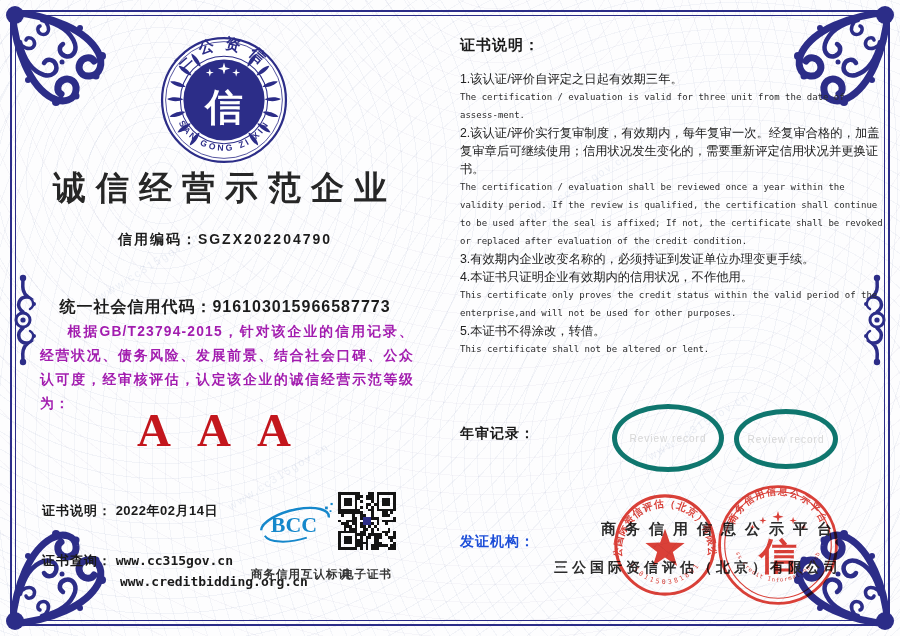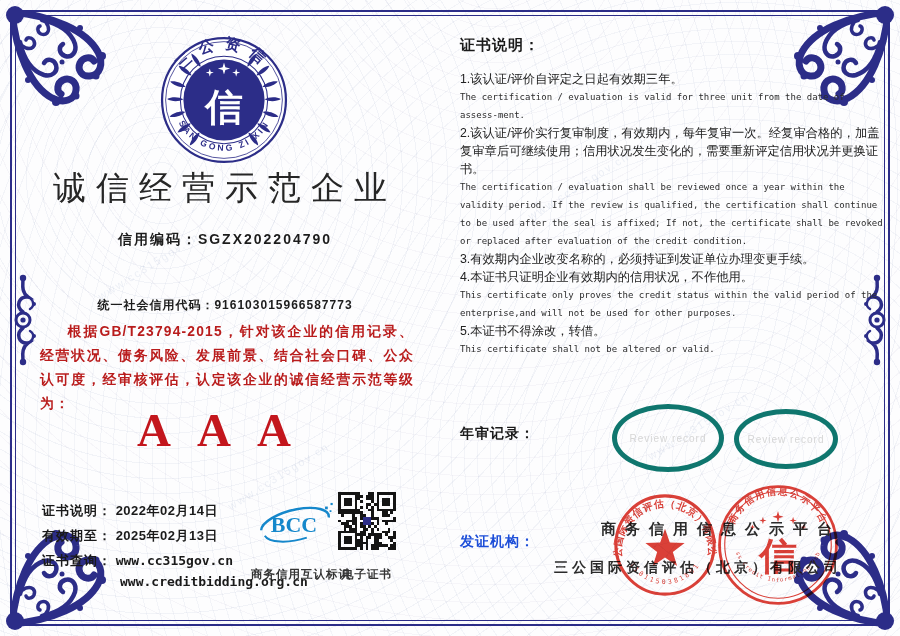--- a/index.html
+++ b/index.html
@@ -18,25 +18,25 @@
   .corner.tl{left:4px;top:4px;}
   .corner.tr{right:4px;top:4px;transform:scaleX(-1);}
   .corner.bl{left:4px;bottom:4px;transform:scaleY(-1);}
   .corner.br{right:4px;bottom:4px;transform:scale(-1,-1);}
   .edgeorn{position:absolute;width:36px;height:92px;}
   .edgeorn.left{left:6px;top:274px;}
   .edgeorn.right{right:6px;top:274px;transform:scaleX(-1);}
   
   .logo{position:absolute;left:158px;top:34px;width:132px;height:132px;}
   .title{position:absolute;left:18px;top:166px;width:414px;margin:0;text-align:center;
-         font-size:33px;font-weight:normal;color:#262626;letter-spacing:10px;font-family:"Liberation Serif","DejaVu Serif",serif;}
+         font-size:33px;font-weight:bold;color:#262626;letter-spacing:10px;font-family:"Liberation Serif","DejaVu Serif",serif;}
   .credit-line{position:absolute;left:20px;top:231px;width:410px;text-align:center;font-size:14px;font-weight:bold;color:#1c1c1c;letter-spacing:2px;}
-  .uscc-line{position:absolute;left:10px;top:297px;width:430px;text-align:center;font-size:12px;font-weight:bold;color:#1c1c1c;letter-spacing:1px;}
+  .uscc-line{position:absolute;left:10px;top:297px;width:430px;text-align:center;font-size:16px;font-weight:bold;color:#1c1c1c;letter-spacing:1px;}
   .bodytext{position:absolute;left:40px;top:320px;width:374px;margin:0;font-size:13.8px;line-height:24px;
-            font-weight:600;color:#b91c1c;text-align:justify;text-indent:2em;letter-spacing:1.2px;}
+            font-weight:600;color:#a21caf;text-align:justify;text-indent:2em;letter-spacing:1.2px;}
   .grade{position:absolute;left:20px;top:403px;width:414px;text-align:center;font-size:47px;font-weight:bold;
          color:#c3161d;letter-spacing:26px;font-family:"Liberation Serif","DejaVu Serif",serif;}
   .inforow{position:absolute;left:42px;font-size:13px;color:#1a1a1a;white-space:nowrap;}
   .inforow .lbl{font-weight:bold;letter-spacing:1px;}
   .inforow .val{font-weight:bold;letter-spacing:.5px;}
   .inforow .url{font-family:"DejaVu Sans Mono","Liberation Mono",monospace;font-weight:bold;}
   .r1{top:502px;} .r2{top:527px;} .r3{top:552px;} .r4{top:574px;padding-left:78px;}
   .bcc{position:absolute;left:252px;top:499px;width:84px;height:48px;}
   .bcc-caption{position:absolute;left:246px;top:567px;width:110px;text-align:center;font-size:11.5px;font-weight:bold;color:#333;letter-spacing:1px;}
   .qr{position:absolute;left:338px;top:492px;width:58px;height:58px;}
@@ -190,24 +190,20 @@
     <span>统一社会信用代码：</span><span>916103015966587773</span>
   </div>
 
   <p class="bodytext">根据GB/T23794-2015，针对该企业的信用记录、经营状况、债务风险、发展前景、结合社会口碑、公众认可度，经审核评估，认定该企业的诚信经营示范等级为：</p>
 
   <div class="grade">AAA</div>
 
   <div class="inforow r1">
     <span class="lbl">证书说明：</span>
     <span class="val">2022年02月14日</span>
-  </div>
-  <div class="inforow r2">
-    <span class="lbl">有效期至：</span>
-    <span class="val">2025年02月13日</span>
   </div>
   <div class="inforow r3">
     <span class="lbl">证书查询：</span>
     <span class="url">www.cc315gov.cn</span>
   </div>
   <div class="inforow r4">
     <span class="url">www.creditbidding.org.cn</span>
   </div>
 
   <svg class="bcc" viewBox="0 0 92 52">
@@ -390,21 +386,21 @@
 
   <div class="notes">
     <p class="note-zh">1.该认证/评价自评定之日起有效期三年。</p>
     <p class="note-en">The certification / evaluation is valid for three unit from the date of assess-ment.</p>
     <p class="note-zh">2.该认证/评价实行复审制度，有效期内，每年复审一次。经复审合格的，加盖复审章后可继续使用；信用状况发生变化的，需要重新评定信用状况并更换证书。</p>
     <p class="note-en">The certification / evaluation shall be reviewed once a year within the validity period. If the review is qualified,  the certification shall continue to be used after the seal is affixed; If not, the certificate shall be revoked or replaced after evaluation of the credit condition.</p>
     <p class="note-zh">3.有效期内企业改变名称的，必须持证到发证单位办理变更手续。</p>
     <p class="note-zh">4.本证书只证明企业有效期内的信用状况，不作他用。</p>
     <p class="note-en">This certificate only proves the credit status within the valid period of the enterprise,and will not be used for other purposes.</p>
     <p class="note-zh">5.本证书不得涂改，转借。</p>
-    <p class="note-en">This certificate shall not be altered or valid.</p>
+    <p class="note-en">This certificate shall not be altered or lent.</p>
   </div>
 
   <div class="review-label">年审记录：</div>
   <div class="stamp-ellipse st1">Review record</div>
   <div class="stamp-ellipse st2">Review record</div>
 
   <div class="issuer-label">发证机构：</div>
   <div class="issuer-line1">商务信用信息公示平台</div>
   <div class="issuer-line2">三公国际资信评估（北京）有限公司</div>
 

